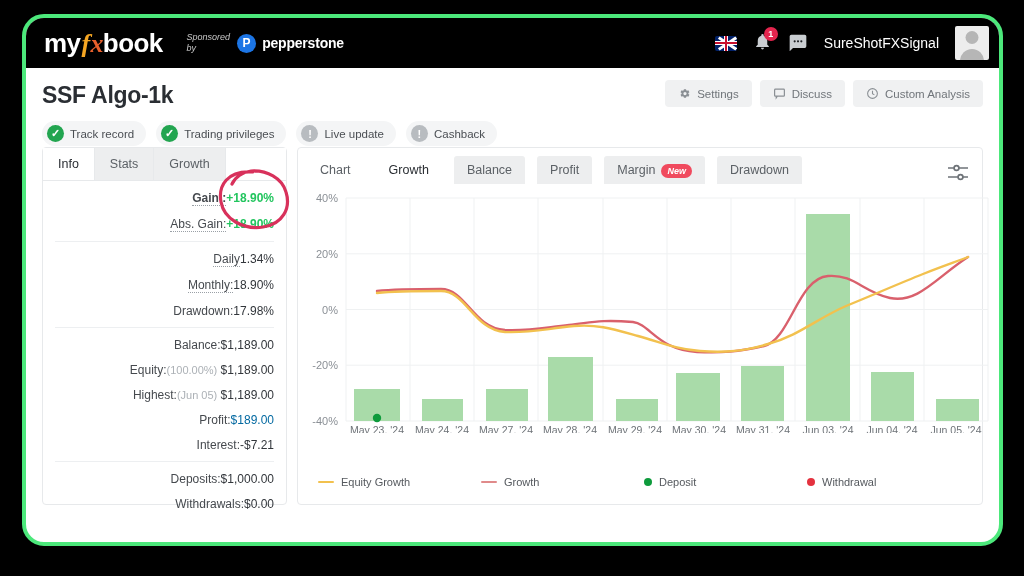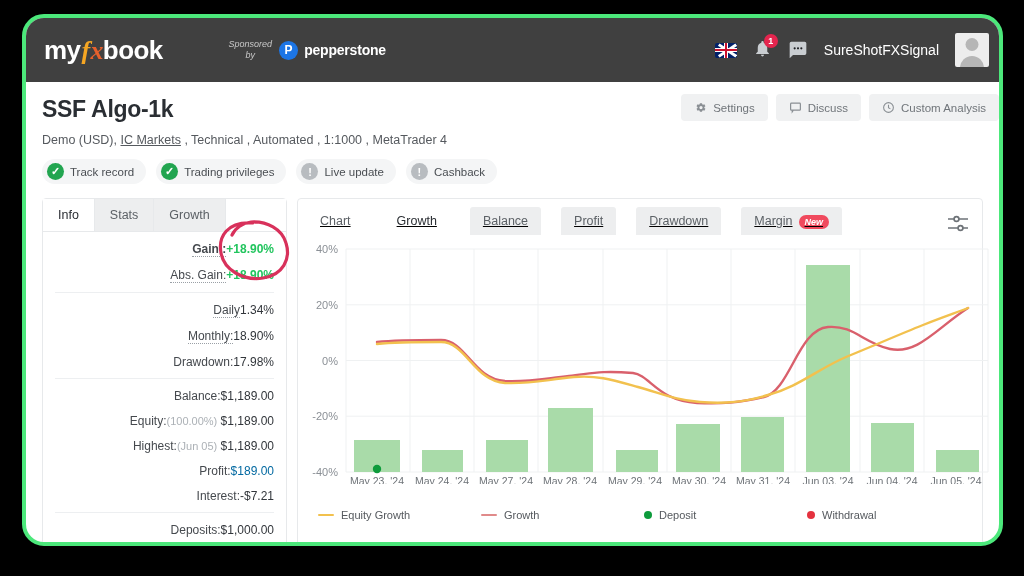--- a/index.html
+++ b/index.html
@@ -17,31 +17,31 @@
     width: 981px; height: 532px;
     border: 4px solid #4CE87B;
     border-radius: 22px;
     background: #ffffff;
     overflow: hidden;
   }
 
   
   #topbar {
     position: relative;
-    height: 64px;
-    background: #404040;
+    height: 50px;
+    background: #000000;
     display: flex;
     align-items: center;
     padding: 0 10px 0 18px;
   }
   .logo { display: flex; align-items: baseline; font-size: 26px; font-weight: bold; letter-spacing: -0.6px; color: #fff; }
   .logo .fx { color: #F5A623; font-style: italic; font-family: "Liberation Serif", serif; padding: 0 1px; }
   .logo .x { color: #E8602C; font-style: italic; font-family: "Liberation Serif", serif; }
   .sponsor { margin-left: 24px; display: flex; align-items: center; gap: 7px; }
-  .sponsor-txt { font-size: 9px; color: #c8c8c8; line-height: 11px; text-align: center; font-style: italic; margin-left: 42px; }
+  .sponsor-txt { font-size: 9px; color: #c8c8c8; line-height: 11px; text-align: left; font-style: italic; }
   .pep { display: flex; align-items: center; gap: 6px; }
   .pep-mark {
     width: 19px; height: 19px; border-radius: 50%;
     background: #1C75E5; color: #fff; font-size: 12px; font-weight: bold;
     display: flex; align-items: center; justify-content: center;
   }
   .pep-name { color: #fff; font-size: 14px; font-weight: bold; letter-spacing: -0.2px; }
 
   #topright { margin-left: auto; display: flex; align-items: center; gap: 16px; }
   .flag { width: 22px; height: 15px; border-radius: 2px; overflow: hidden; position: relative; background: #012169; }
@@ -68,25 +68,25 @@
   #acct-title { font-size: 23px; font-weight: bold; color: #2A2E33; letter-spacing: -0.3px; }
   #acct-sub { margin-top: 10px; font-size: 12.5px; color: #55595E; }
   #acct-sub a { color: #55595E; text-decoration: underline; }
 
   #badges { display: flex; gap: 10px; margin-top: 12px; }
   .bdg { display: flex; align-items: center; gap: 6px; background: #F4F5F6; border-radius: 14px; padding: 4px 12px 4px 5px; font-size: 11.5px; color: #4A4E53; }
   .bdg .ic { width: 17px; height: 17px; border-radius: 50%; color: #fff; font-size: 11px; display: flex; align-items: center; justify-content: center; font-weight: bold; }
   .bdg .ic.ok { background: #22A550; }
   .bdg .ic.warn { background: #B8BCC0; }
 
-  #topactions { position: absolute; right: 0; top: 12px; display: flex; gap: 8px; }
+  #topactions { position: absolute; right: 16px; top: 12px; display: flex; gap: 8px; }
   .tact { display: flex; align-items: center; gap: 6px; background: #F0F1F2; border: none; border-radius: 4px; padding: 7px 13px; font-size: 11.5px; color: #70757A; font-family: inherit; cursor: pointer; }
 
   
-  #panels { display: flex; gap: 10px; margin-top: 14px; height: 358px; }
+  #panels { display: flex; gap: 10px; margin-top: 1px; height: 358px; }
 
   
   #infocard { width: 245px; border: 1px solid #E7E9EB; border-radius: 4px; background: #fff; position: relative; }
   .tabrow { display: flex; border-bottom: 1px solid #E7E9EB; background: #fff; }
   .tabrow .tb { font-size: 12.5px; padding: 9px 15px; color: #5C6166; cursor: pointer; background: #EDEEEF; border-right: 1px solid #E7E9EB; }
   .tabrow .tb.active { background: #fff; color: #2A2E33; font-weight: normal; }
   .rows { padding: 4px 12px 0 12px; }
   .row { display: flex; justify-content: flex-end; align-items: baseline; font-size: 12px; color: #45494E; padding: 5.5px 0; }
   .row .lbl.dotted { border-bottom: 1px dotted #9aa0a6; }
   .row .lbl.b { font-weight: bold; }
@@ -94,29 +94,29 @@
   .row .val.gain { color: #22C55E; font-weight: bold; }
   .row .val.profit { color: #0369a1; }
   .row .val .muted { color: #ACB1B6; font-size: 11px; }
   .sep { height: 1px; background: #EDEFF1; margin: 4px 0; }
 
   
   #annot { position: absolute; left: 170px; top: 16px; pointer-events: none; }
 
   
   #chartcard { flex: 1; border: 1px solid #E7E9EB; border-radius: 4px; background: #fff; position: relative; }
-  .ctabs { display: flex; align-items: flex-start; gap: 20px; padding: 8px 9px 0 9px; text-decoration: underline; }
+  .ctabs { display: flex; align-items: flex-start; gap: 12px; padding: 8px 9px 0 9px; }
   .ctabs .ct { font-size: 12.5px; padding: 7px 13px; color: #5C6166; border-radius: 3px 3px 0 0; background: #EDEEEF; cursor: pointer; }
   .ctabs .ct.active { background: #fff; color: #2A2E33; }
   .ctabs .ct.plain { background: transparent; }
   .newbadge { background: #F04A5E; color: #fff; font-size: 9px; font-weight: bold; border-radius: 8px; padding: 2px 6px; margin-left: 6px; font-style: italic; }
   #chartopts { position: absolute; right: 12px; top: 14px; width: 24px; height: 22px; cursor: pointer; }
 
   #plot { position: absolute; left: 0; right: 0; top: 40px; height: 245px; }
-  #legend { position: absolute; left: 20px; right: 12px; bottom: 34px; display: flex; font-size: 11px; color: #55595E; }
+  #legend { position: absolute; left: 20px; right: 12px; bottom: 16px; display: flex; font-size: 11px; color: #55595E; }
   #legend .lg { display: flex; align-items: center; gap: 7px; width: 25%; }
   #legend .ln { width: 16px; height: 2.5px; border-radius: 2px; }
   #legend .dt { width: 8px; height: 8px; border-radius: 50%; }
 </style>
 </head>
 <body>
 
 <div id="frame">
 
   <div id="topbar">
@@ -163,23 +163,20 @@
         <div class="head"></div>
           <div class="body"></div>
       </div>
     </div>
   </div>
 
   <div id="page">
 
     <div id="acct-title">SSF Algo-1k</div>
 
-    <div id="acct-sub">
-      <span>Demo (USD), </span><a href="#">IC Markets</a><span> , Technical , Automated , 1:1000 , MetaTrader 4</span>
-    </div>
 
     <div id="badges">
       <div class="bdg">
         <div class="ic ok">✓</div>
         <span>Track record</span>
       </div>
       <div class="bdg">
         <div class="ic ok">✓</div>
         <span>Trading privileges</span>
       </div>
@@ -288,24 +285,24 @@
           <path d="M40 8 C14 6 5 22 8 38 C11 55 30 66 50 63 C70 60 78 44 73 28 C69 14 54 6 38 7 C30 8 22 13 19 20" fill="none" stroke="#D8315B" stroke-width="3.2" stroke-linecap="round"></path>
         </svg>
       </div>
 
       <div id="chartcard">
         <div class="ctabs">
           <div class="ct plain">Chart</div>
           <div class="ct active">Growth</div>
           <div class="ct">Balance</div>
           <div class="ct">Profit</div>
-          <div class="ct">Drawdown</div>
           <div class="ct">
             <span>Margin</span><span class="newbadge">New</span>
           </div>
+          <div class="ct">Drawdown</div>
         </div>
 
         <svg id="chartopts" viewBox="0 0 24 22" fill="none" stroke="#6E7378" stroke-width="1.7">
           <path d="M2 6h6M13 6h9M2 15h10M17 15h5"></path>
           <circle cx="10.5" cy="6" r="2.4" fill="#fff"></circle>
           <circle cx="14.5" cy="15" r="2.4" fill="#fff"></circle>
         </svg>
 
         <svg id="plot" viewBox="0 0 700 245" preserveAspectRatio="none">
 

